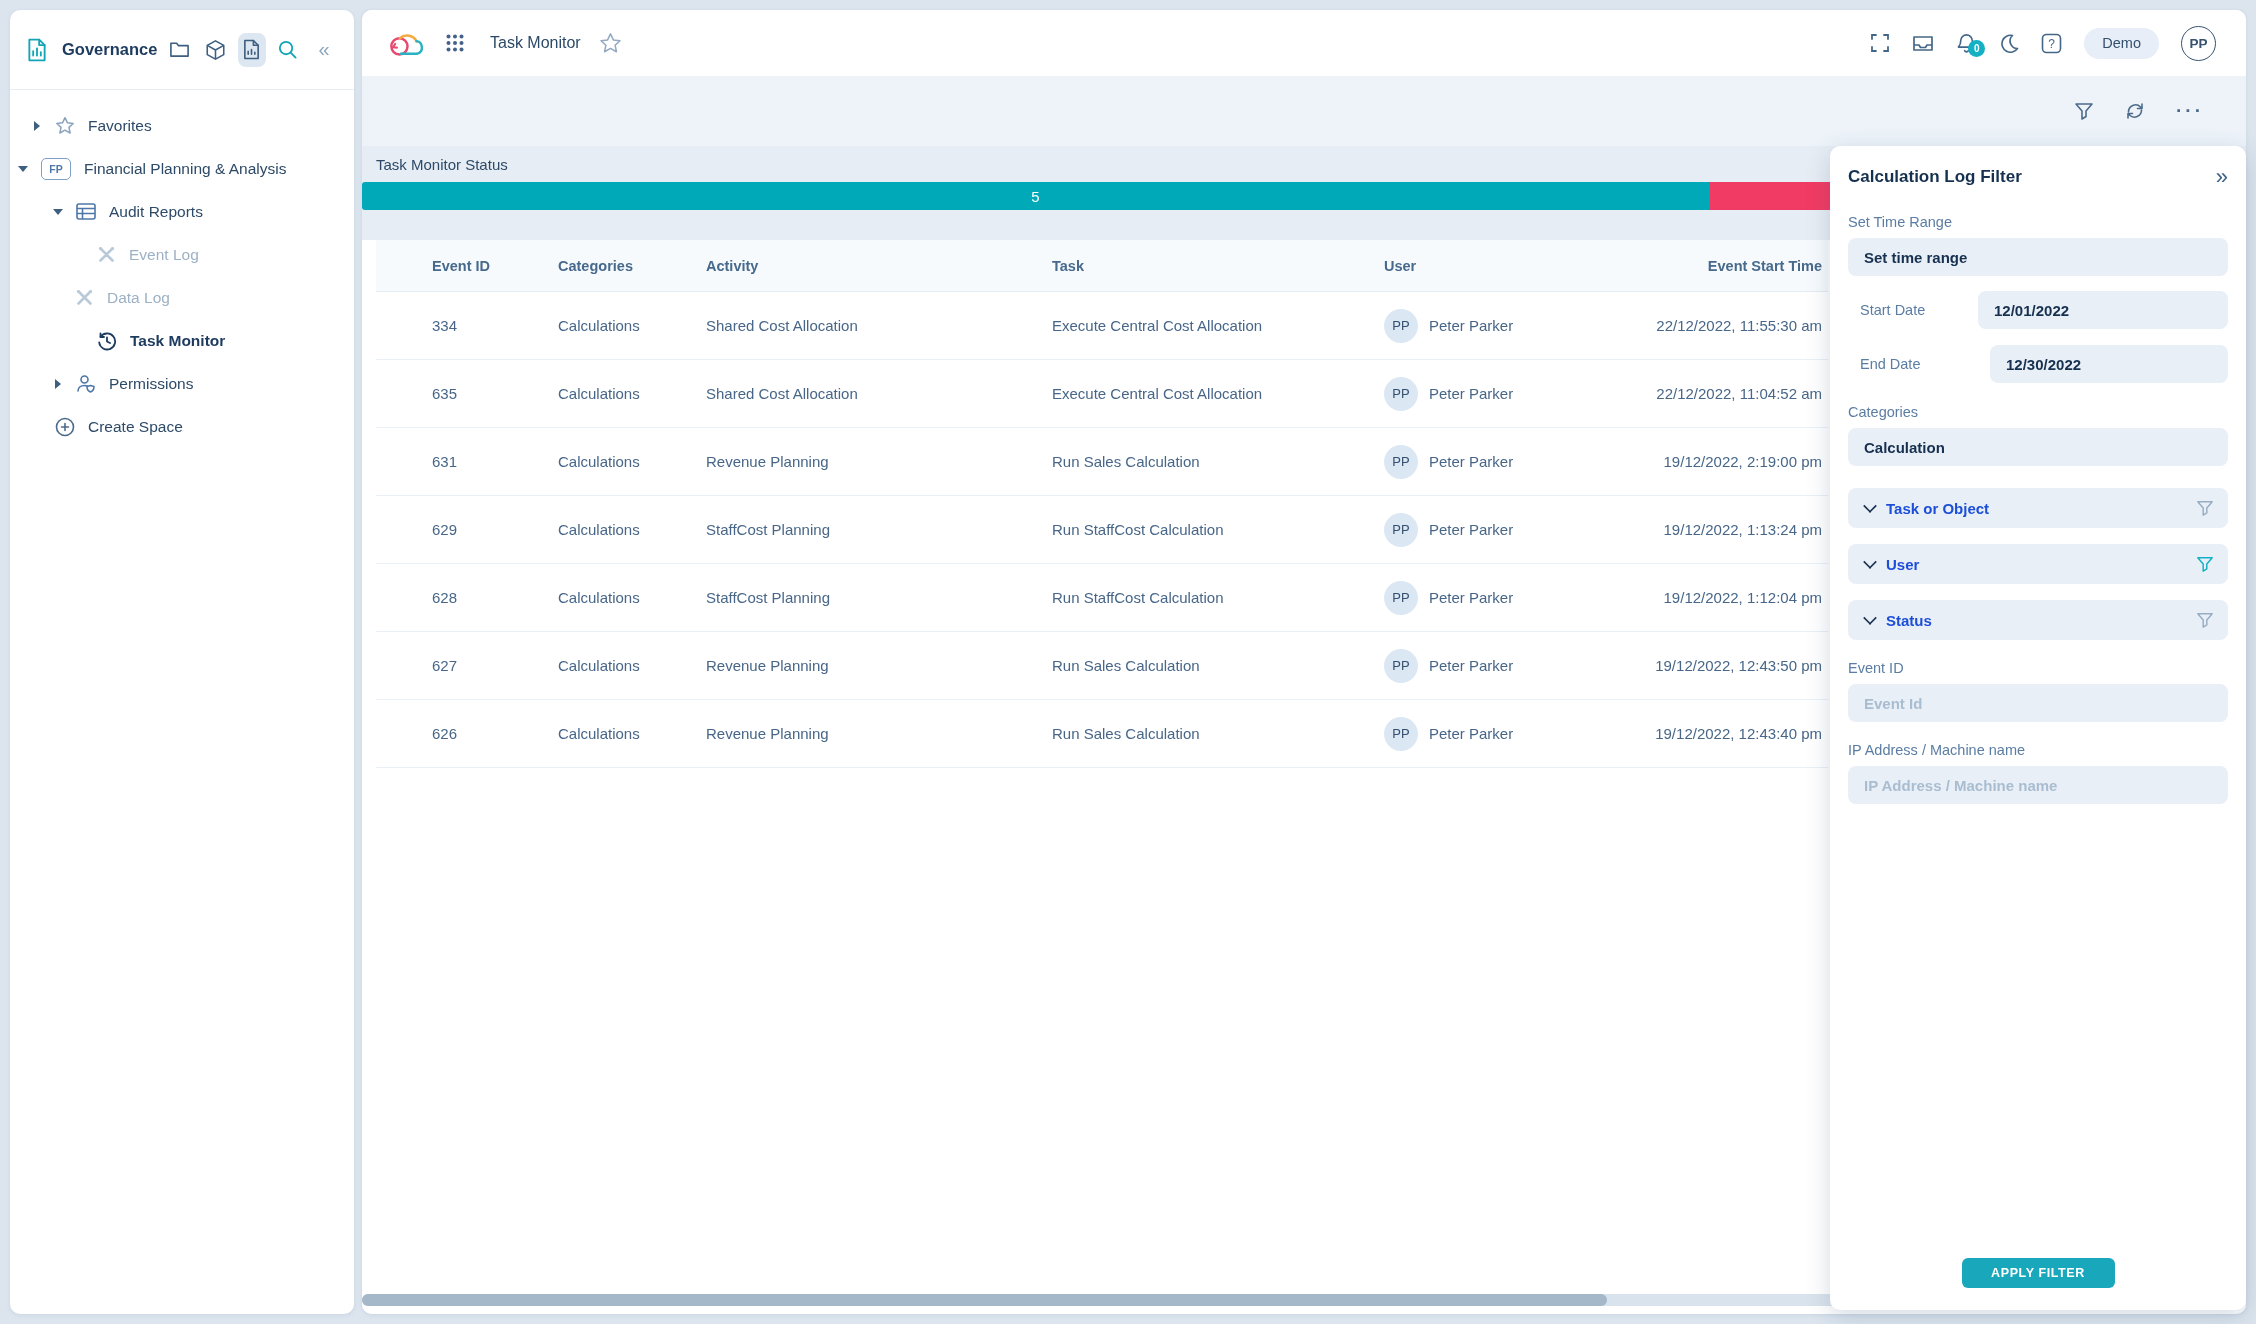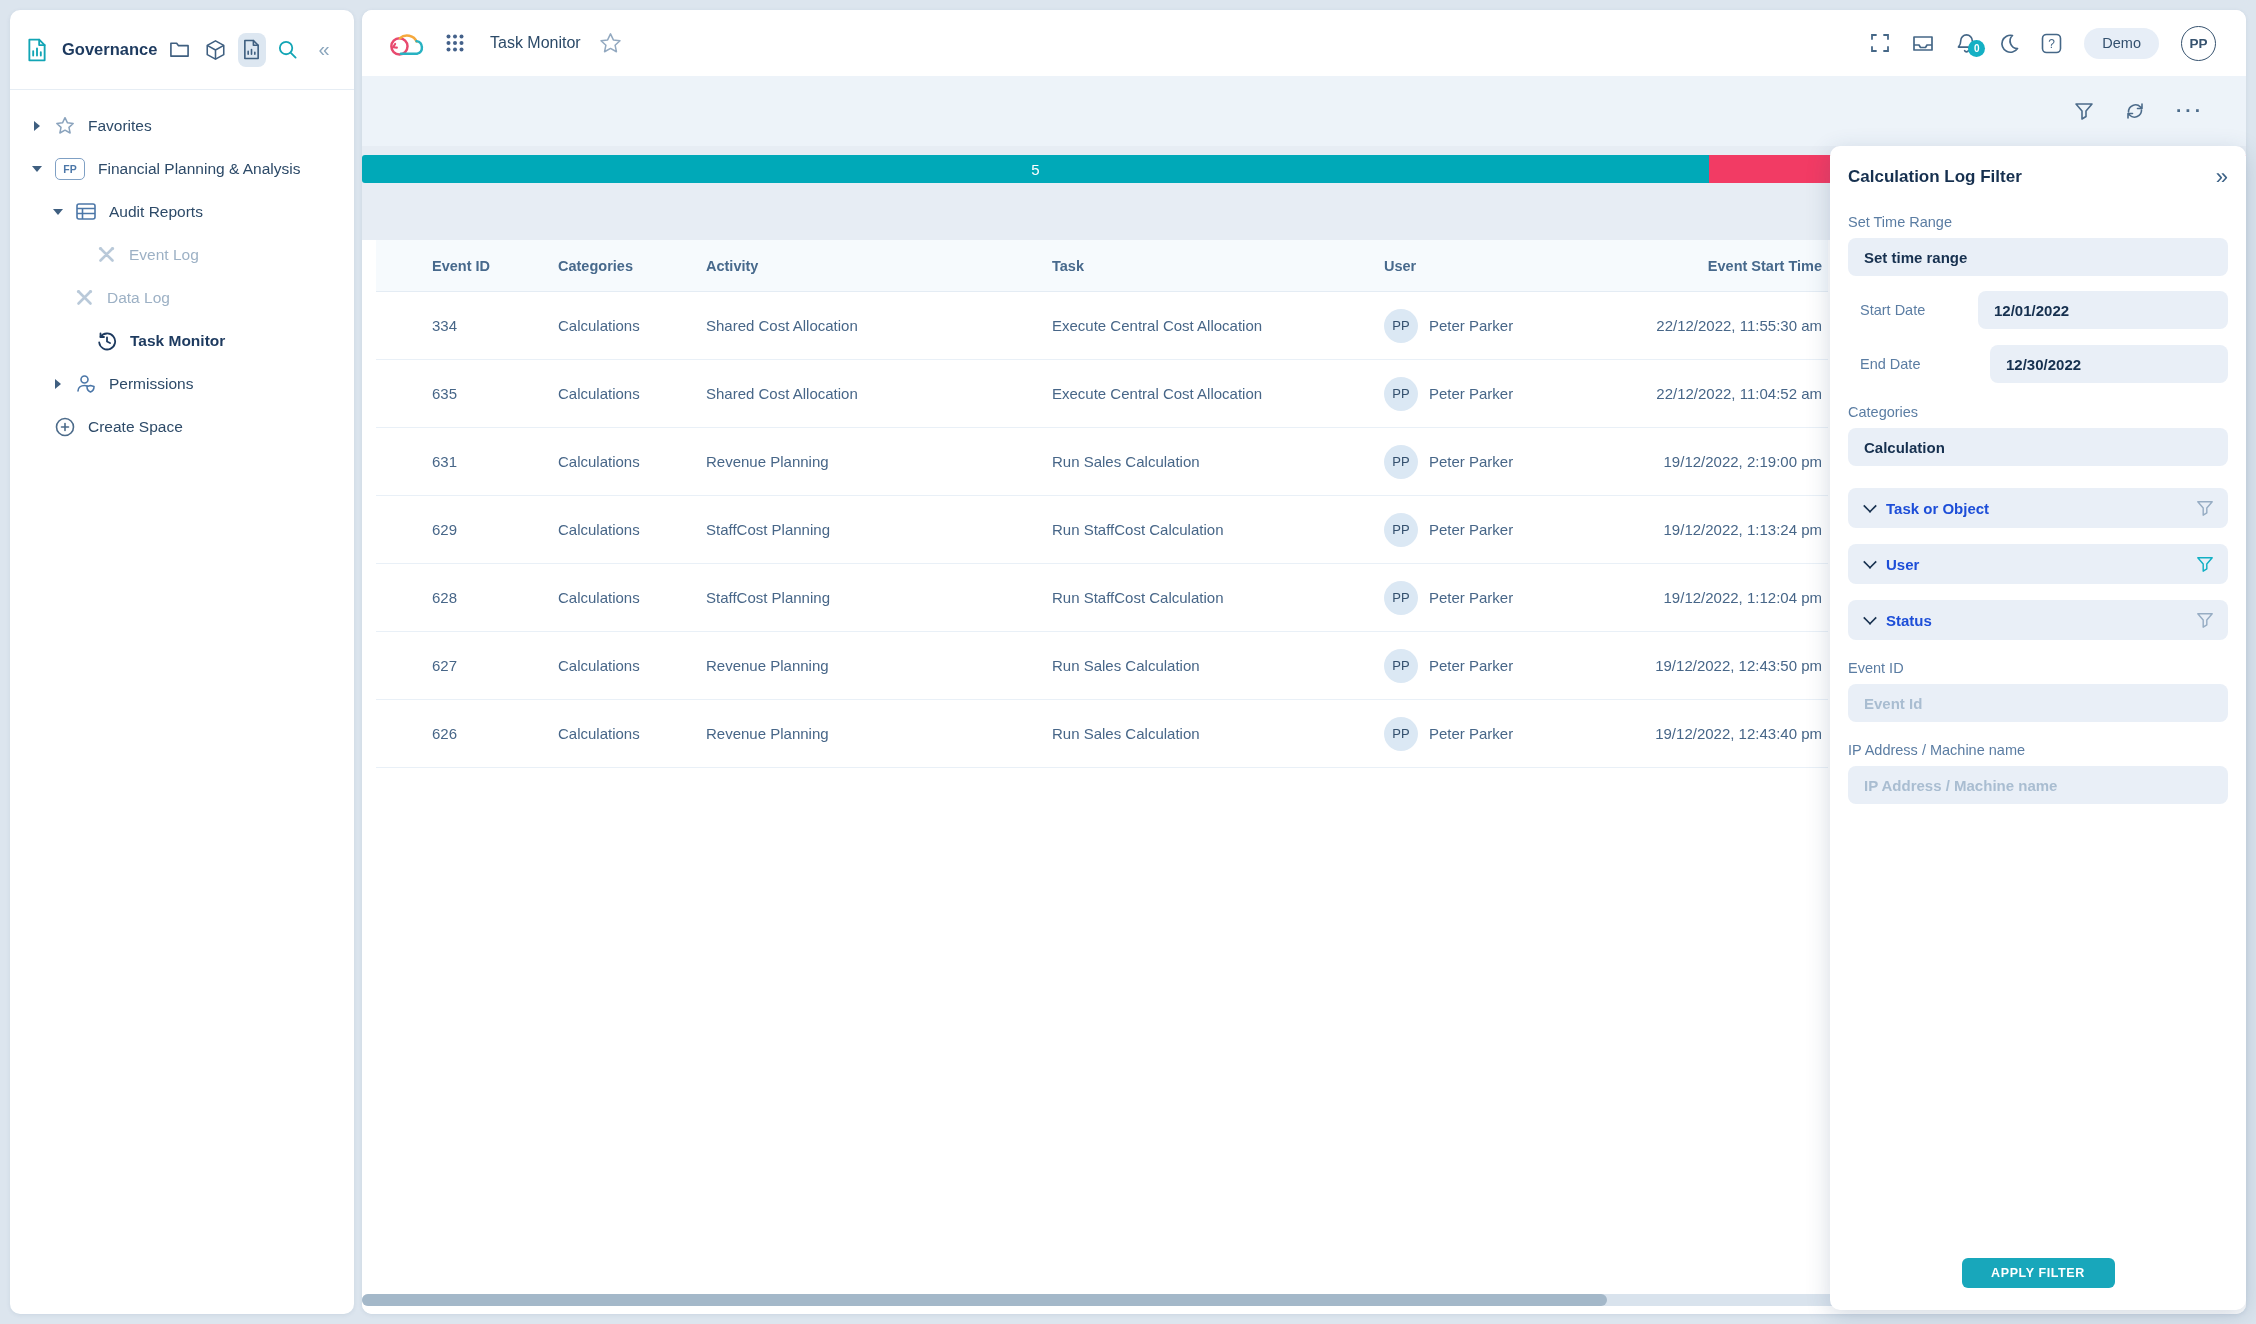--- a/index.html
+++ b/index.html
@@ -130,21 +130,21 @@
             <path d="M1 0 l6 5 -6 5 z" fill="#3f5f80"></path>
           </svg>
         </span>
         <span style="display: flex;">
           <svg width="20" height="19" viewBox="0 0 24 23" fill="none" stroke="#8aa3bd" stroke-width="1.8" stroke-linejoin="round">
             <path d="M12 2 l3 6.3 6.9.8 -5.1 4.7 1.4 6.8 -6.2-3.4 -6.2 3.4 1.4-6.8 -5.1-4.7 6.9-.8 z"></path>
           </svg>
         </span>
         <span class="lbl">Favorites</span>
       </div>
-      <div class="tree-item" style="padding-left: 22px;">
+      <div class="tree-item" style="padding-left: 8px;">
         <span class="caret">
           <svg width="10" height="8" viewBox="0 0 10 8">
             <path d="M0 1 h10 L5 7 z" fill="#3f5f80"></path>
           </svg>
         </span>
         <span class="fp-badge">FP</span>
         <span class="lbl">Financial Planning &amp; Analysis</span>
       </div>
       <div class="tree-item" style="padding-left: 43px;">
         <span class="caret">
@@ -296,20 +296,21 @@
     <span class="icon-btn">
       <svg width="22" height="20" viewBox="0 0 22 20" fill="none" stroke="#4c6b8a" stroke-width="1.6" stroke-linecap="round" stroke-linejoin="round">
         <path d="M4.5 11 a7 7 0 0 1 12-5 l1.5 1.5 M18 3 v4.5 h-4.5"></path>
         <path d="M17.5 9 a7 7 0 0 1-12 5 L4 12.5 M4 17 v-4.5 h4.5"></path>
       </svg>
     </span>
     <span class="icon-btn dots">···</span>
   </div>
 
   <section class="statusband">
+    <div class="status-heading">Task Monitor Status</div>
     <div class="status-bar" id="status-bar">
         <div class="status-seg" style="width: 71.5%; background: rgb(0, 169, 184);">
           <span>5</span>
         </div>
         <div class="status-seg" style="width: 28.5%; background: rgb(242, 59, 100);">
           <span></span>
         </div>
       </div>
   </section>
 

